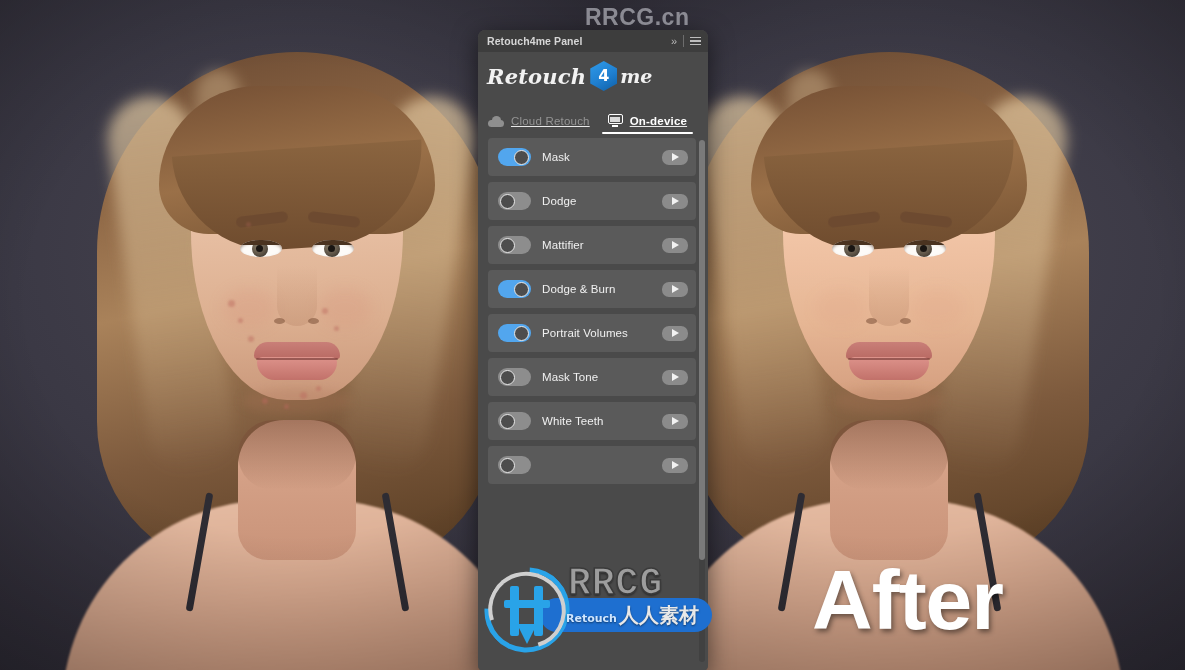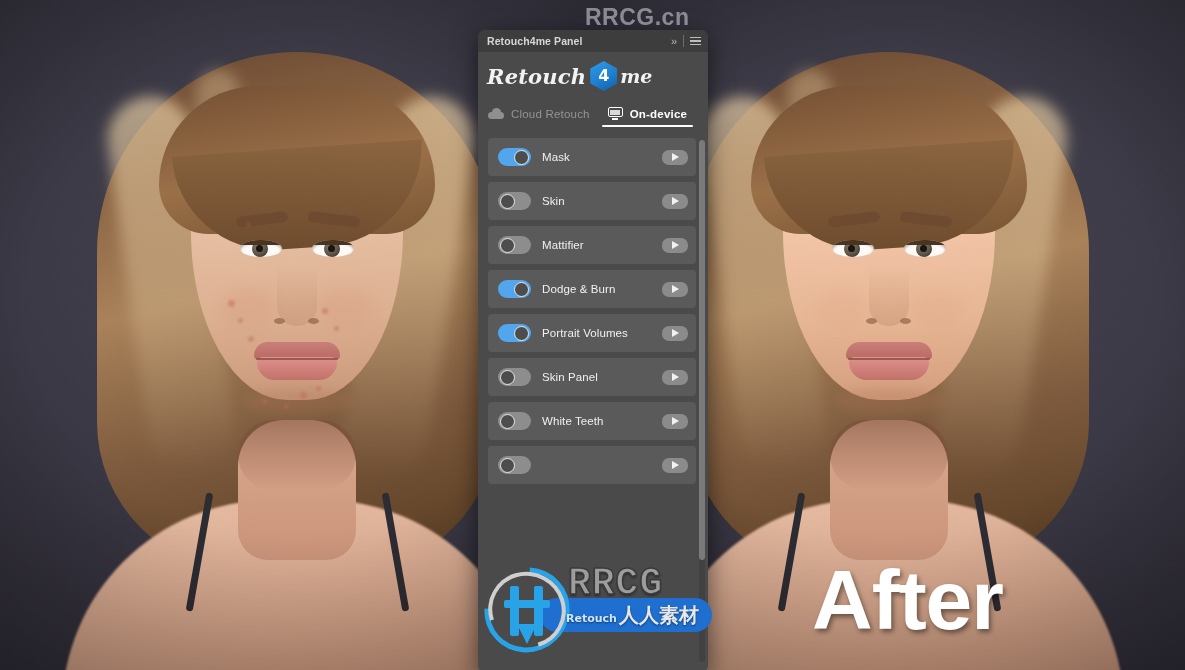--- a/index.html
+++ b/index.html
@@ -213,21 +213,21 @@
     position:relative; z-index:2;
     font-family:"DejaVu Sans", sans-serif; font-weight:700; font-size:16px;
     color:#ffffff; line-height:1; margin-top:-1px;
   }
   .logo-me{
     font-family:"DejaVu Serif", serif; font-style:italic; font-weight:700;
     font-size:19px; color:#f2f2f2;
   }
 
   
-  .tabs{ display:flex; align-items:center; padding:0 10px; height:34px; gap:18px; }
+  .tabs{ display:flex; align-items:flex-end; padding:0 10px; height:34px; gap:18px;text-decoration:underline; }
   .tab{
     display:flex; align-items:center; gap:7px;
     padding-bottom:7px; cursor:pointer; position:relative;
     font-size:11.5px;
   }
   .tab .tl{ letter-spacing:.2px; }
   .tab.inactive .tl{ color:#949494; font-weight:400; }
   .tab.active .tl{ color:#ffffff; font-weight:700; }
   .tab.active:after{
     content:""; position:absolute; left:-6px; right:-6px; bottom:0;
@@ -503,21 +503,21 @@
             </div>
             <div class="row-label">Mask</div>
             <div class="play">
               <div class="tri"></div>
             </div>
           </div>
           <div class="row">
             <div class="toggle off">
               <div class="knob"></div>
             </div>
-            <div class="row-label">Skin</div>
+            <div class="row-label">Dodge</div>
             <div class="play">
               <div class="tri"></div>
             </div>
           </div>
           <div class="row">
             <div class="toggle off">
               <div class="knob"></div>
             </div>
             <div class="row-label">Mattifier</div>
             <div class="play">
@@ -539,21 +539,21 @@
             </div>
             <div class="row-label">Portrait Volumes</div>
             <div class="play">
               <div class="tri"></div>
             </div>
           </div>
           <div class="row">
             <div class="toggle off">
               <div class="knob"></div>
             </div>
-            <div class="row-label">Skin Panel</div>
+            <div class="row-label">Mask Tone</div>
             <div class="play">
               <div class="tri"></div>
             </div>
           </div>
           <div class="row">
             <div class="toggle off">
               <div class="knob"></div>
             </div>
             <div class="row-label">White Teeth</div>
             <div class="play">

